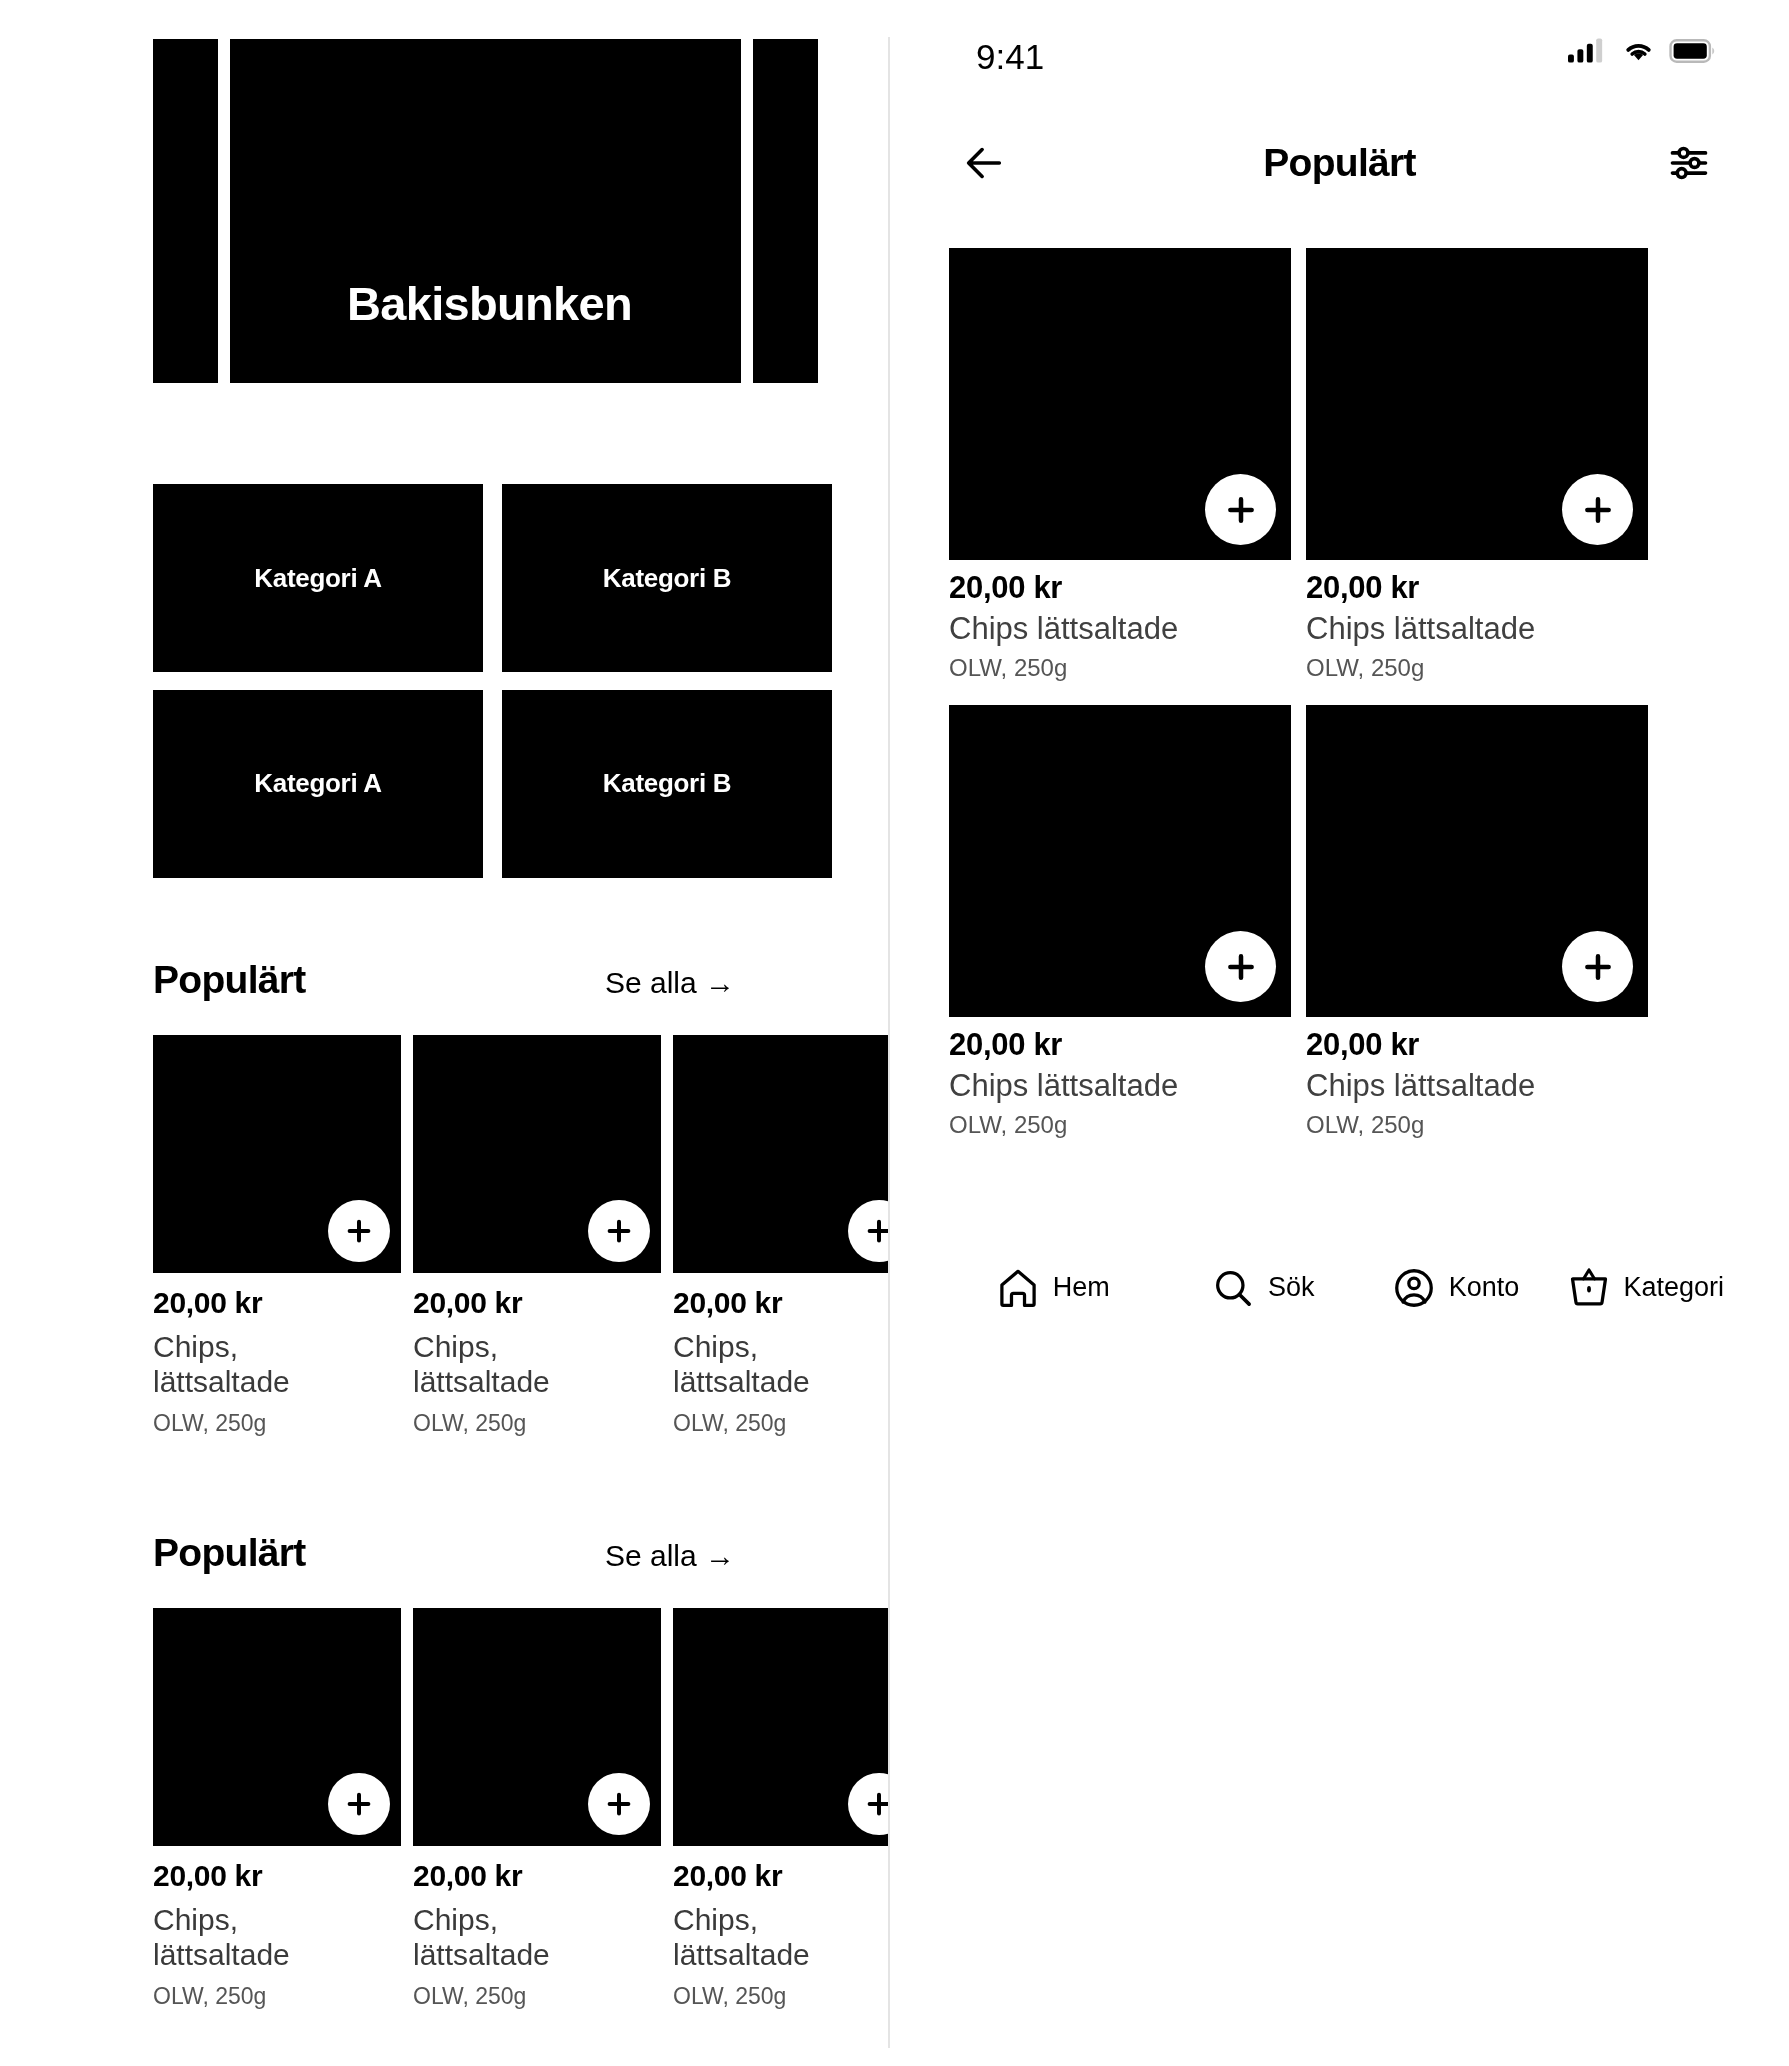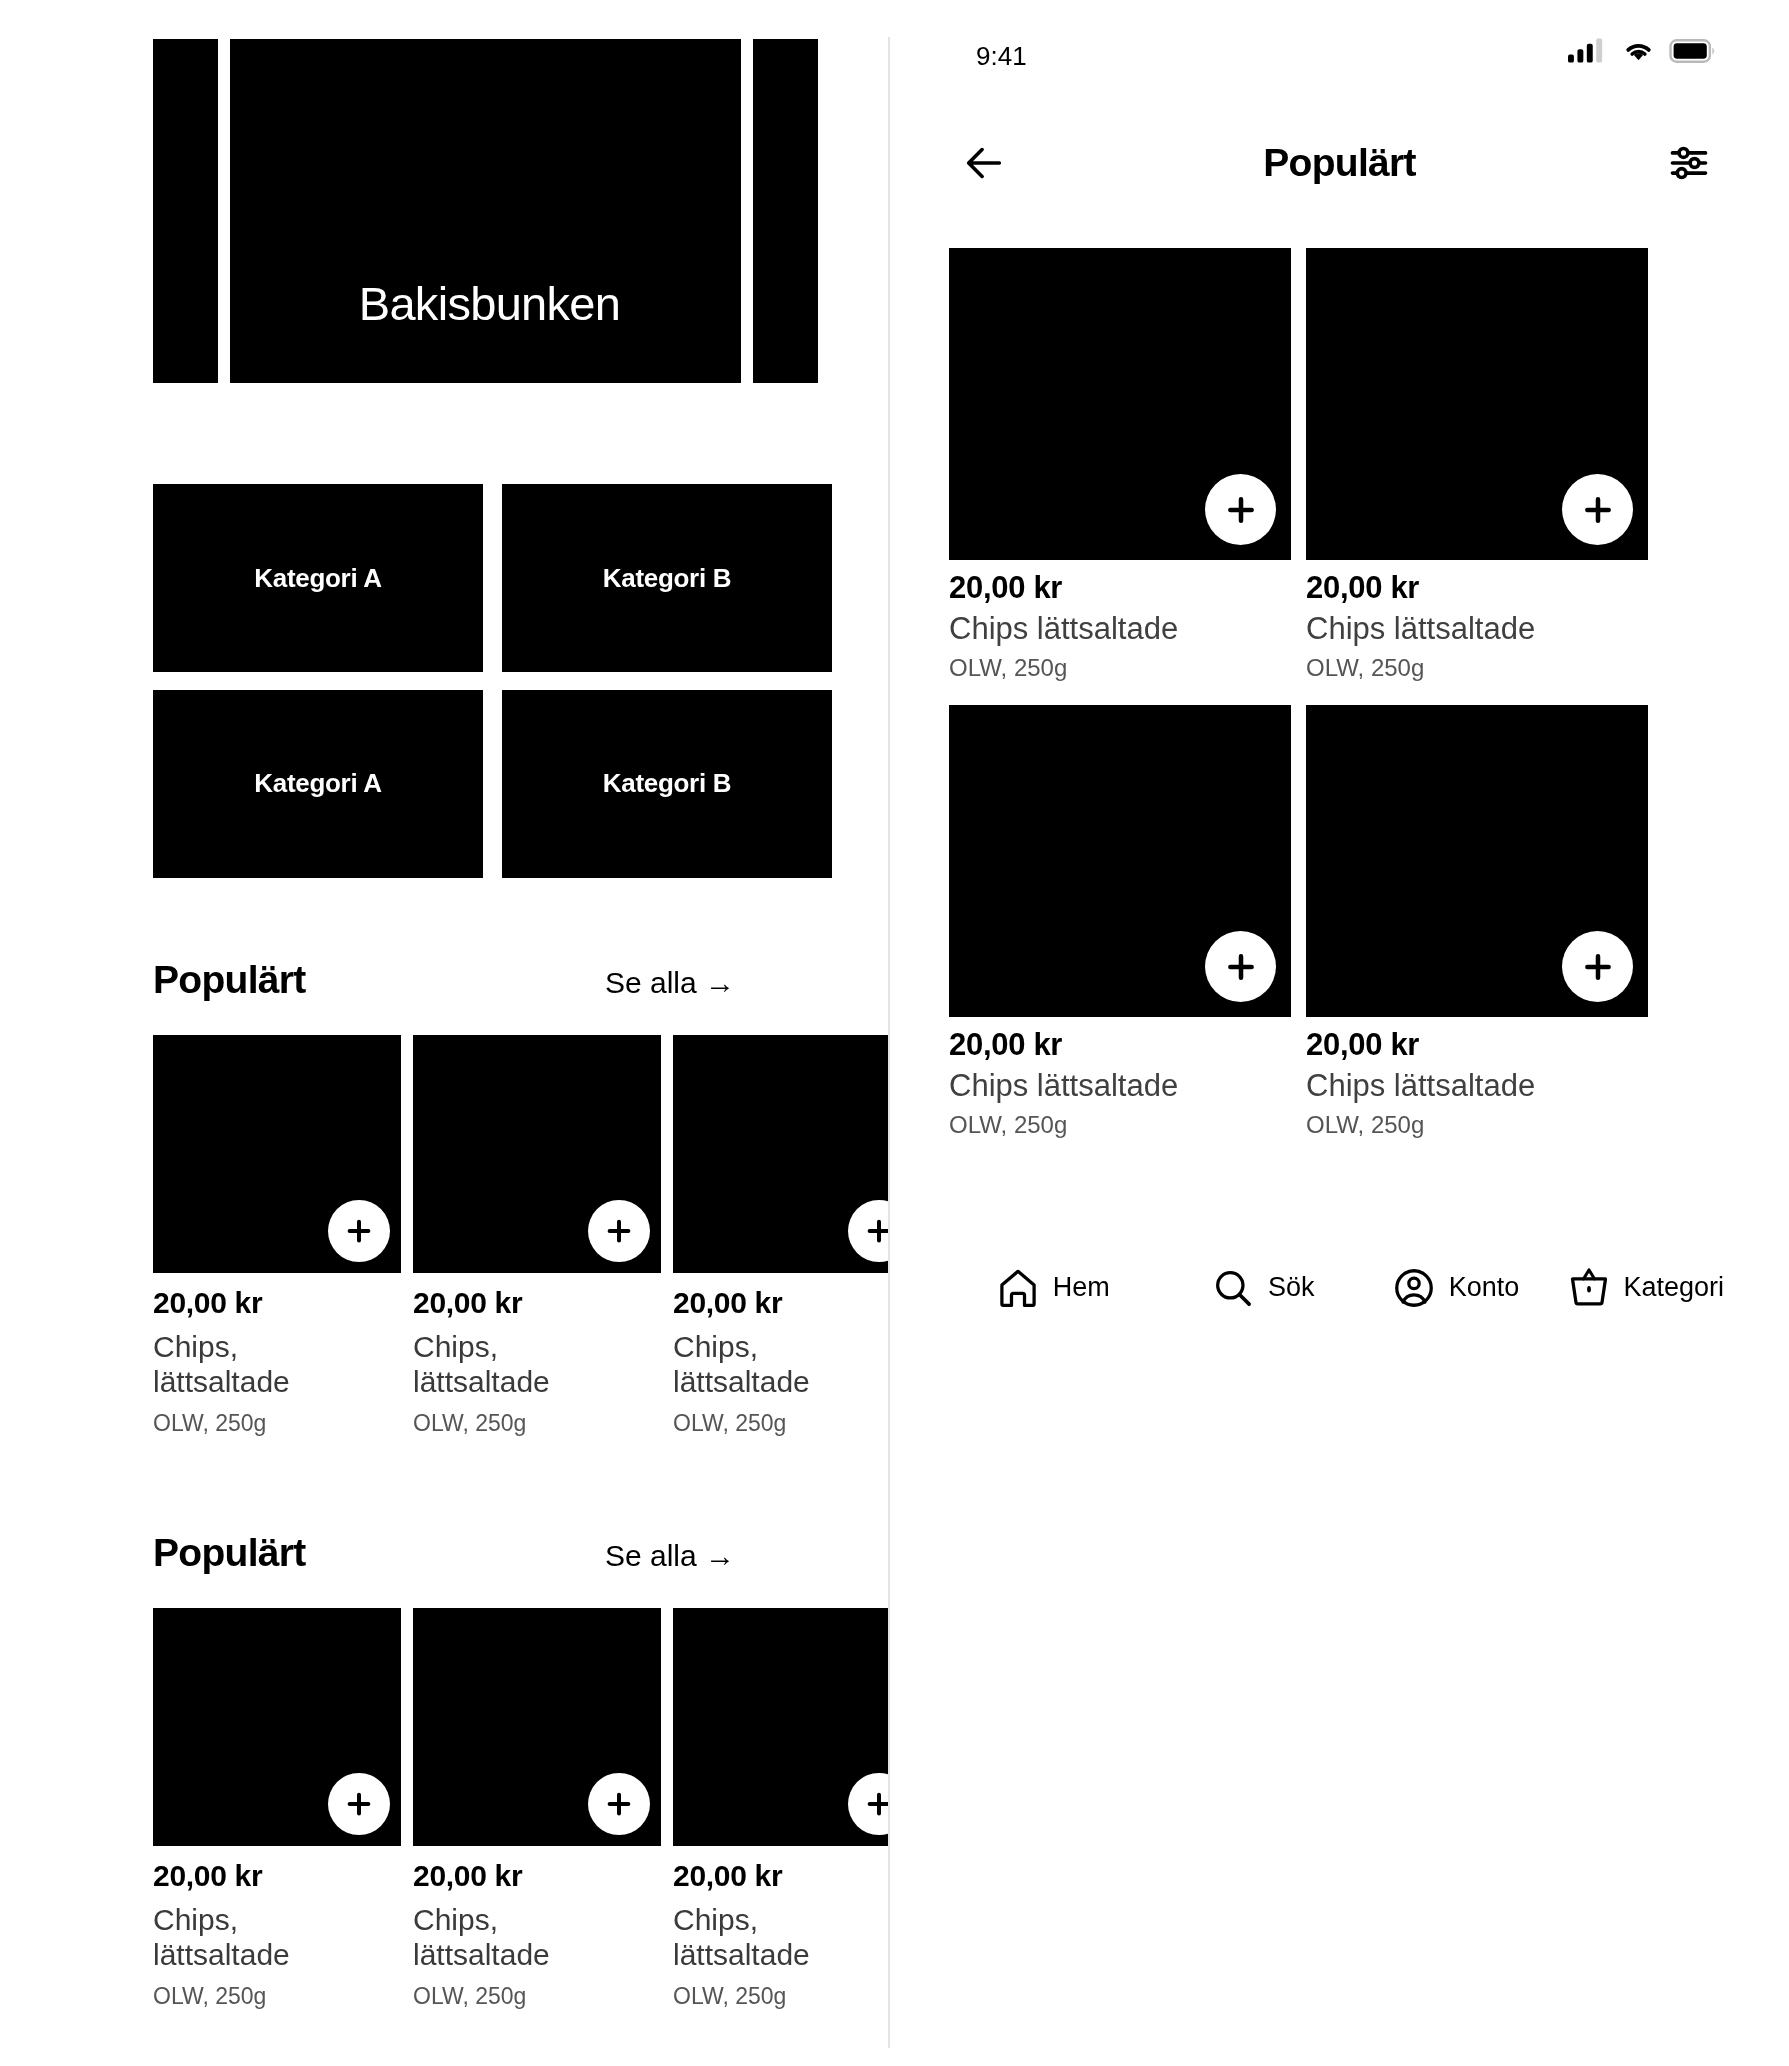--- a/index.html
+++ b/index.html
@@ -72,21 +72,21 @@
     position: relative;
     display: flex;
     align-items: flex-end;
     justify-content: center;
     padding-bottom: 56px;
     box-sizing: border-box;
   }
   .hero-title {
     color: #ffffff;
     font-size: 47px;
-    font-weight: 400;
+    font-weight: 700;
     letter-spacing: -0.7px;
     line-height: 1;
     margin-left: 8px;
   }
 
   
   .cat-grid {
     position: absolute;
     left: 153px;
     top: 484px;
@@ -223,21 +223,21 @@
     top: 0;
     width: 899px;
     height: 101px;
     display: flex;
     align-items: center;
     justify-content: space-between;
     padding: 0 74px 0 86px;
     box-sizing: border-box;
   }
   .status-time {
-    font-size: 26px;
+    font-size: 35px;
     font-weight: 500;
     color: #000000;
     letter-spacing: 0px;
     margin-top: 12px;
   }
   .status-icons {
     display: flex;
     align-items: center;
     gap: 13.5px;
   }

